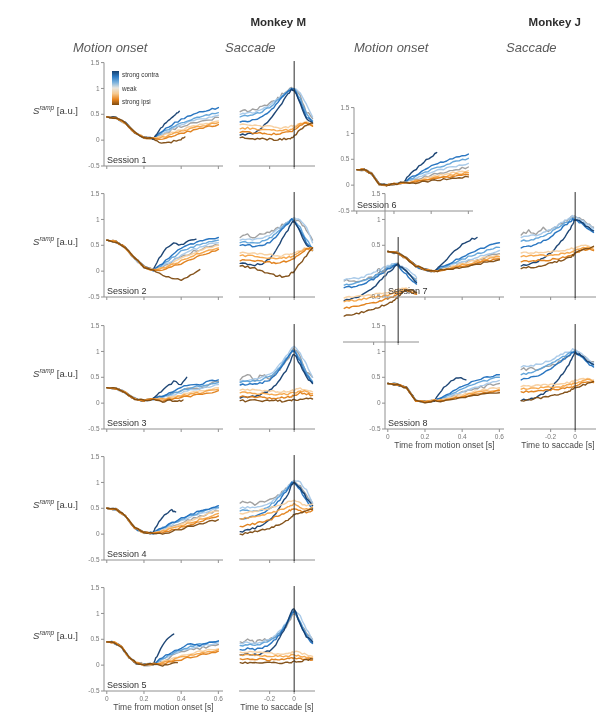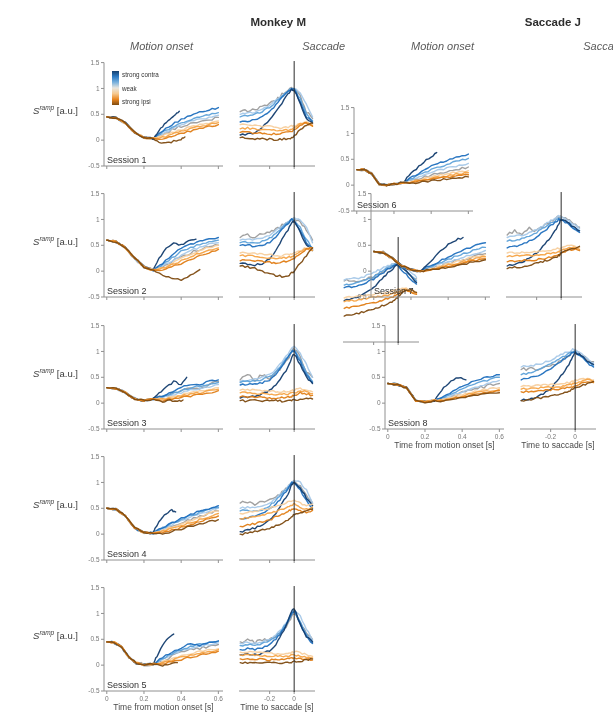--- a/index.html
+++ b/index.html
@@ -1,37 +1,37 @@
 <!DOCTYPE html>
 <html><head>
 <meta charset="utf-8">
 <style>
   html,body{margin:0;padding:0;background:#ffffff;}
   .page{position:relative;width:613px;height:727px;background:#ffffff;
         font-family:"Liberation Sans",sans-serif;overflow:hidden;}
   .title{position:absolute;top:16px;width:220px;text-align:right;
          font-size:11.5px;font-weight:bold;color:#2e2e2e;}
-  .subtitle{position:absolute;top:40px;width:120px;text-align:right;
-            font-size:11px;font-style:italic;color:#5a5a5a;}
+  .subtitle{position:absolute;top:40px;width:120px;text-align:left;
+            font-size:13px;font-style:italic;color:#5a5a5a;}
   .row{position:absolute;display:flex;align-items:flex-start;}
   .ylab{position:relative;width:62px;height:131px;flex:0 0 62px;}
   .ylab .inner{position:absolute;top:48px;right:2px;font-size:9.5px;
                color:#3c3c3c;white-space:nowrap;}
   .ylab .sym{font-style:italic;}
   .ylab sup{font-size:6.5px;font-style:italic;}
   .jspacer{width:31px;flex:0 0 31px;height:131px;}
   svg{display:block;}
   svg text{font-family:"Liberation Sans",sans-serif;}
 </style>
 </head>
 <body>
 
 <div class="page">
   <div class="title" style="left:86px;">Monkey M</div>
-  <div class="title" style="left:361px;">Saccade J</div>
+  <div class="title" style="left:361px;">Monkey J</div>
 
   <div class="subtitle" style="left:73px;">Motion onset</div>
   <div class="subtitle" style="left:225px;">Saccade</div>
   <div class="subtitle" style="left:354px;">Motion onset</div>
   <div class="subtitle" style="left:506px;">Saccade</div>
 
   <div id="colM">
       <div class="row" style="left: 18px; top: 56px;">
         <div class="ylab">
           <div class="inner"><span class="sym">S</span><sup>ramp</sup><span> [a.u.]</span></div>
@@ -410,21 +410,21 @@
             <path d="M6.2 55.7L8.7 54.7L11.1 54.3L13.6 55.5L16.0 54.7L18.5 54.4L20.9 53.1L23.4 52.8L25.8 52.0L28.3 51.0L30.7 48.8L33.2 47.5L35.6 47.8L37.7 45.4L39.7 44.5L41.8 42.1L43.8 41.7L45.9 40.8L47.9 37.9L49.9 36.7L52.0 36.6L54.0 35.1L55.3 33.7L56.5 33.6L57.7 32.4L58.5 32.6L59.3 33.5L60.2 34.0L62.2 36.7L64.2 39.0L66.3 40.9L68.3 41.8L70.4 45.3L72.4 47.2L74.5 49.3L76.5 50.5L78.5 52.1" stroke="#1f6fbe" stroke-opacity="0.95"></path>
             <path d="M6.2 68.6L8.7 67.4L11.1 67.8L13.6 66.7L16.0 65.6L18.5 65.5L20.9 65.0L23.4 63.2L25.8 61.6L28.3 60.1L30.7 58.7L33.2 57.4L35.6 55.4L37.7 54.0L39.7 51.2L41.8 48.5L43.8 47.4L45.9 44.5L47.9 43.5L49.9 40.2L52.0 39.5L54.0 38.1L55.3 36.7L56.5 34.7L57.7 33.6L58.5 33.1L59.3 32.0L60.2 32.1L62.2 34.8L64.2 35.3L66.3 37.4L68.3 39.1L70.4 41.2L72.4 43.4L74.5 46.1L76.5 48.9L78.5 50.5" stroke="#123c6e" stroke-opacity="0.95"></path>
             <path d="M6.2 66.0L8.7 65.0L11.1 64.5L13.6 65.3L16.0 64.9L18.5 64.2L20.9 63.7L23.4 63.5L25.8 64.1L28.3 63.3L30.7 62.7L33.2 63.2L35.6 62.8L37.7 61.5L39.7 61.4L41.8 61.1L43.8 61.7L45.9 61.1L47.9 60.6L49.9 60.9L52.0 59.7L54.0 58.5L55.3 58.2L56.5 59.3L57.7 57.5L58.5 57.6L59.3 57.6L60.2 56.5L62.2 57.3L64.2 56.1L66.3 56.4L68.3 56.0L70.4 57.5L72.4 59.1L74.5 58.6L76.5 59.2L78.5 60.9" stroke="#f7cf9e" stroke-opacity="0.95"></path>
             <path d="M6.2 69.7L8.7 68.6L11.1 69.0L13.6 67.8L16.0 69.1L18.5 68.7L20.9 67.3L23.4 67.8L25.8 66.2L28.3 67.1L30.7 65.8L33.2 65.0L35.6 64.7L37.7 65.3L39.7 64.2L41.8 64.5L43.8 64.9L45.9 63.1L47.9 63.2L49.9 63.7L52.0 62.3L54.0 61.5L55.3 61.4L56.5 60.8L57.7 61.0L58.5 59.7L59.3 60.6L60.2 60.1L62.2 59.1L64.2 58.2L66.3 57.1L68.3 57.4L70.4 59.4L72.4 59.4L74.5 60.8L76.5 60.3L78.5 61.4" stroke="#f5a345" stroke-opacity="0.95"></path>
             <path d="M6.2 76.4L8.7 75.1L11.1 76.2L13.6 74.6L16.0 74.1L18.5 74.3L20.9 74.1L23.4 73.2L25.8 72.8L28.3 71.6L30.7 71.4L33.2 70.9L35.6 70.5L37.7 70.9L39.7 70.2L41.8 68.8L43.8 69.0L45.9 67.6L47.9 66.3L49.9 67.0L52.0 65.5L54.0 65.1L55.3 65.3L56.5 63.2L57.7 63.7L58.5 62.6L59.3 62.4L60.2 62.3L62.2 61.1L64.2 60.2L66.3 59.0L68.3 58.4L70.4 59.3L72.4 59.7L74.5 61.2L76.5 61.8L78.5 62.4" stroke="#e07d15" stroke-opacity="0.95"></path>
             <path d="M6.2 84.1L8.7 82.9L11.1 83.0L13.6 83.1L16.0 82.4L18.5 81.1L20.9 81.9L23.4 79.7L25.8 80.5L28.3 79.0L30.7 78.0L33.2 77.8L35.6 77.4L37.7 76.0L39.7 76.1L41.8 75.3L43.8 73.2L45.9 73.9L47.9 72.9L49.9 71.8L52.0 70.2L54.0 70.2L55.3 68.6L56.5 68.3L57.7 66.9L58.5 65.9L59.3 66.2L60.2 64.6L62.2 63.1L64.2 60.4L66.3 59.2L68.3 58.1L70.4 58.2L72.4 57.8L74.5 57.9L76.5 59.9L78.5 60.4" stroke="#7d4a10" stroke-opacity="0.95"></path>
           </g>
           <line x1="60.16129032258065" y1="5.0341463414634156" x2="60.16129032258065" y2="111" stroke="#2b2b2b" stroke-width="1"></line>
         </svg>
       </div>
-      <div class="row" style="left: 316px; top: 187px;">
+      <div class="row" style="left: 330px; top: 187px;">
         <div class="jspacer"></div>
         <svg width="146" height="131">
           <g stroke="#909090" stroke-width="1">
             <line x1="24" y1="6.585365853658539" x2="24" y2="110"></line>
             <line x1="21" y1="110" x2="24" y2="110"></line>
             <line x1="21" y1="84.14634146341464" x2="24" y2="84.14634146341464"></line>
             <line x1="21" y1="58.29268292682927" x2="24" y2="58.29268292682927"></line>
             <line x1="21" y1="32.439024390243915" x2="24" y2="32.439024390243915"></line>
             <line x1="21" y1="6.585365853658539" x2="24" y2="6.585365853658539"></line>
           </g>

